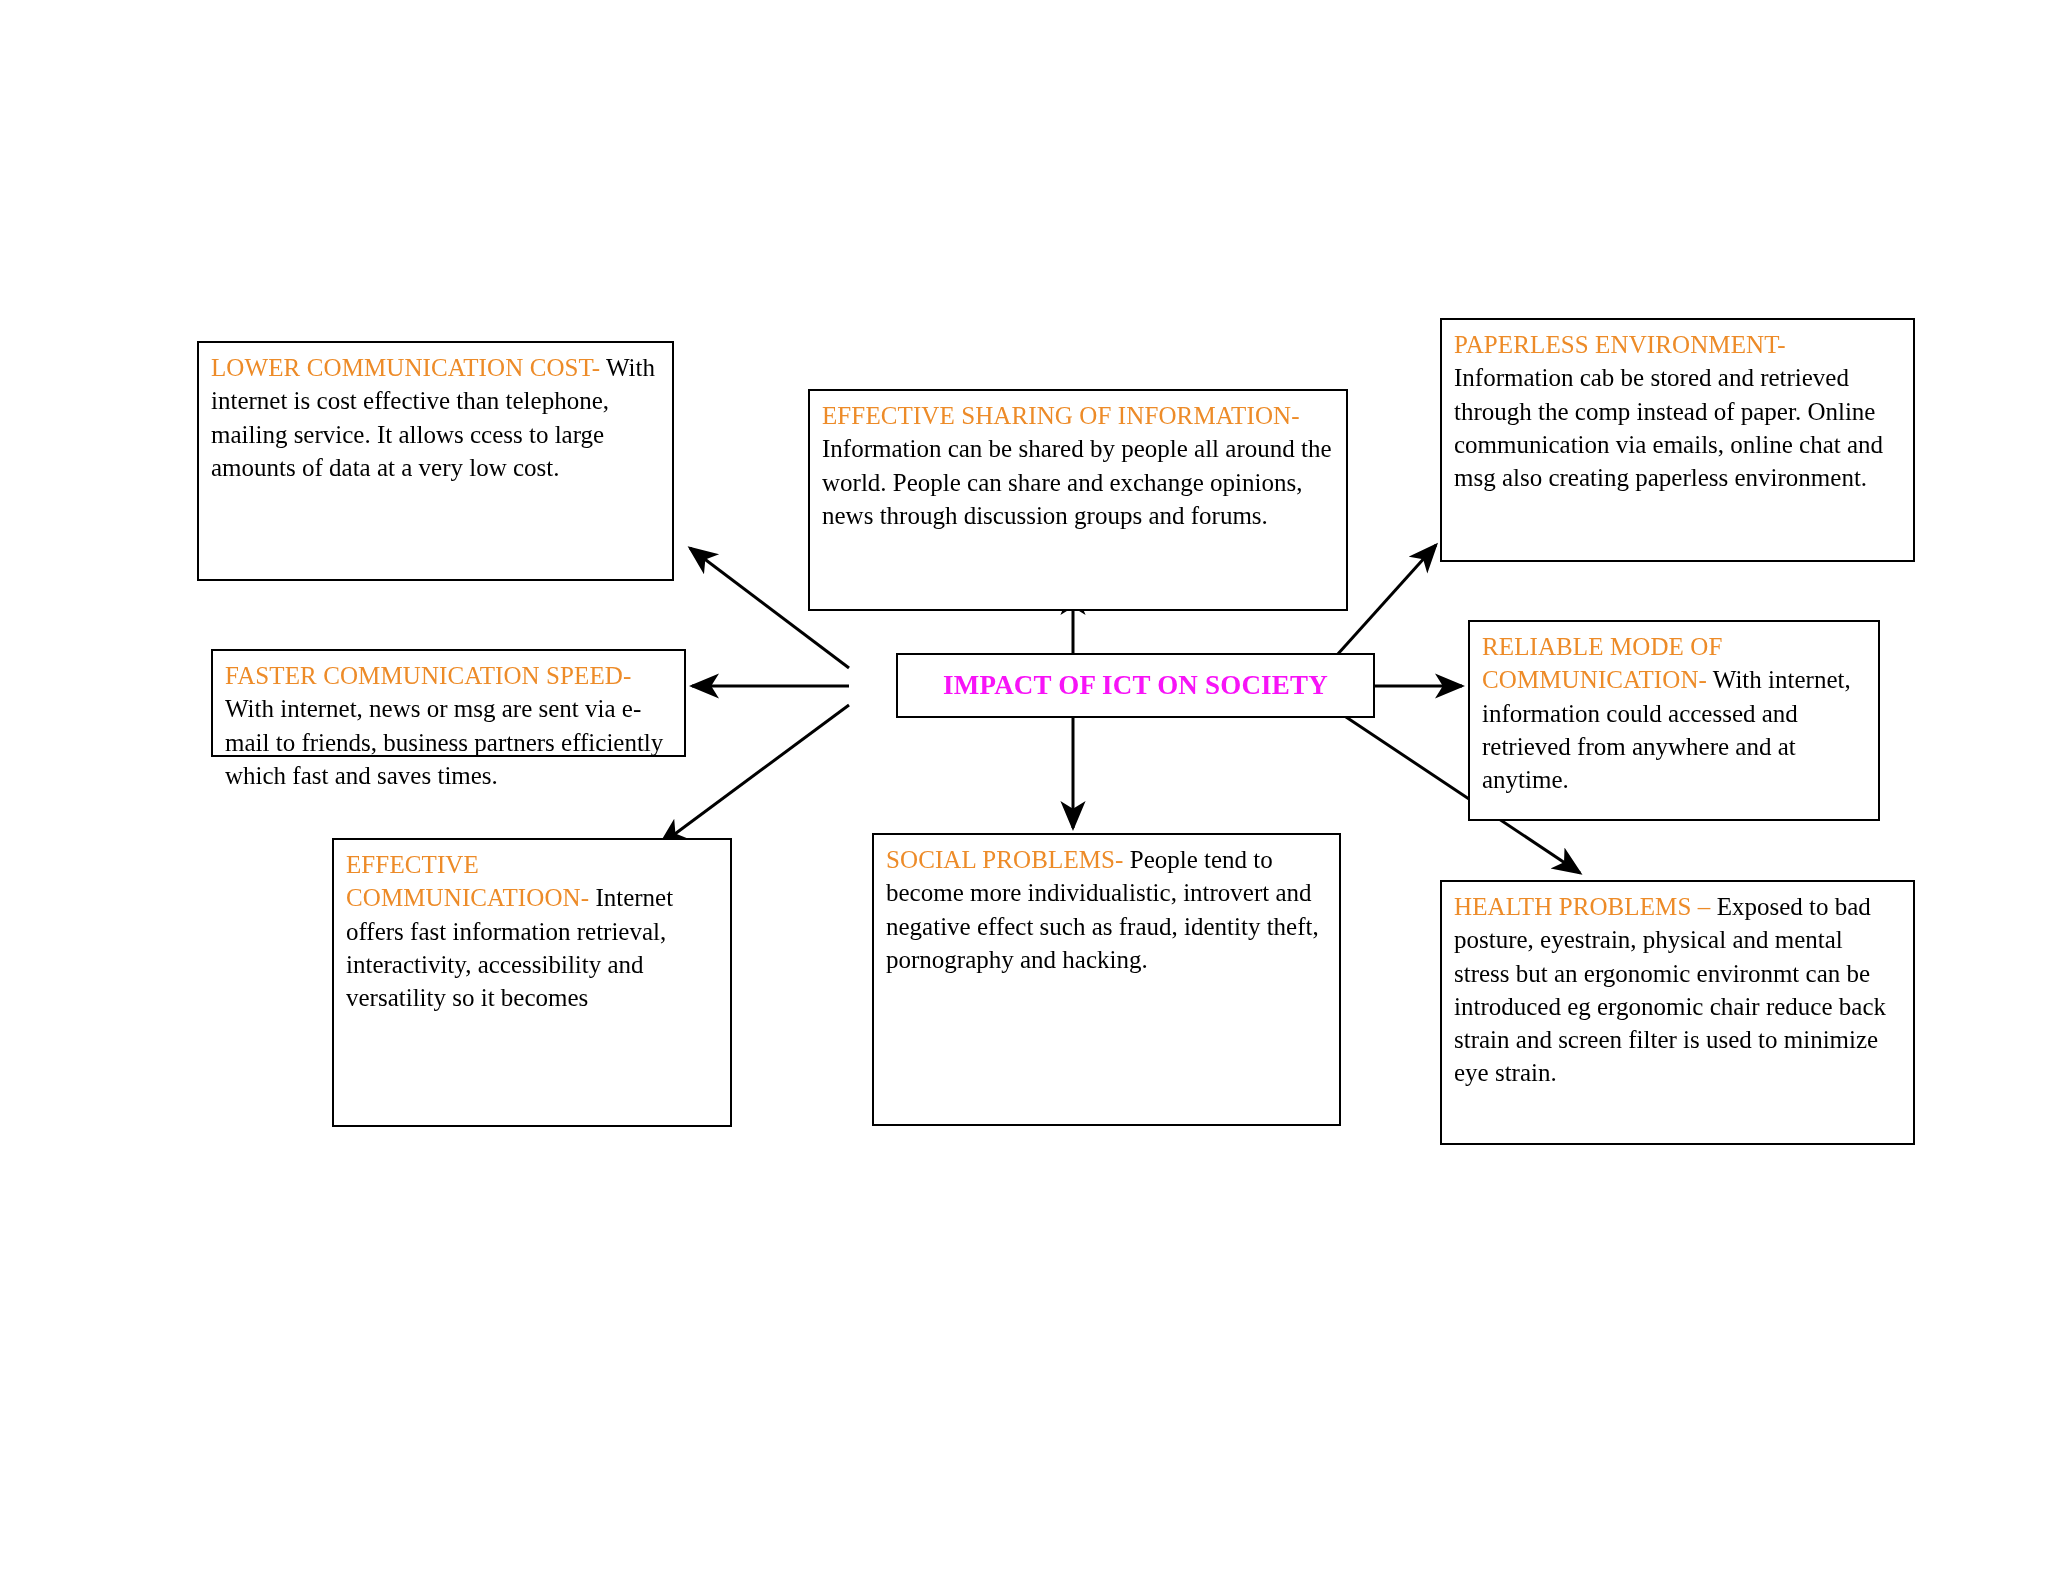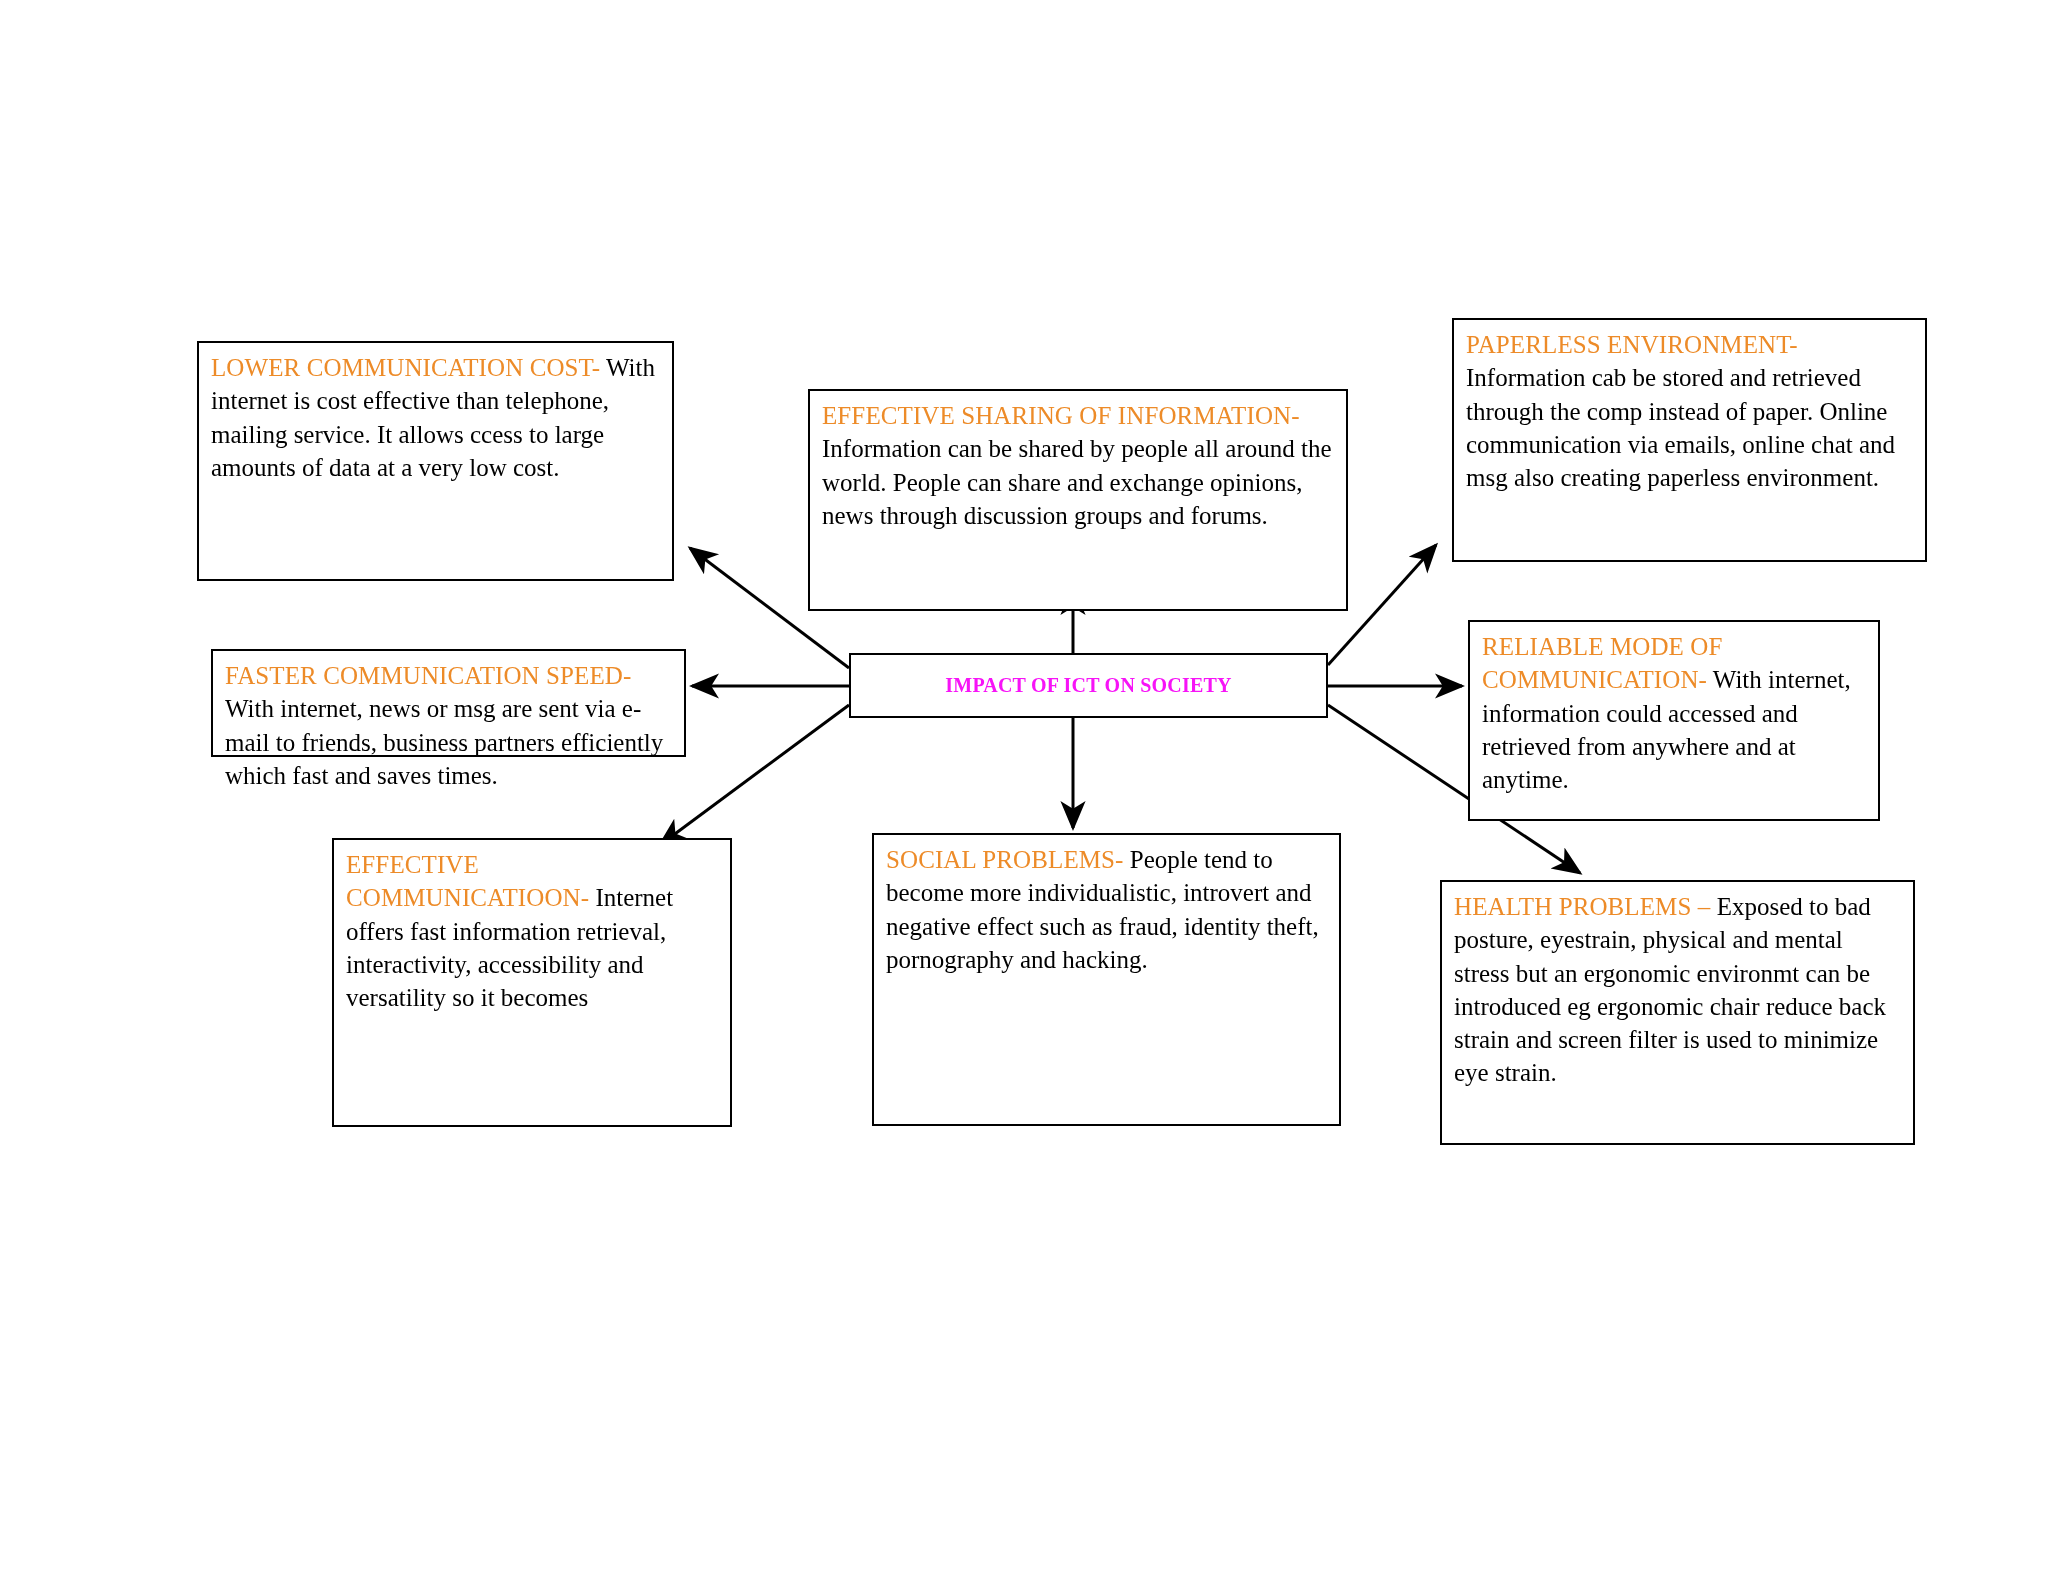--- a/index.html
+++ b/index.html
@@ -43,28 +43,29 @@
   }
   .center {
     position: absolute;
     box-sizing: border-box;
     border: 2px solid #000000;
     background: #ffffff;
     display: flex;
     align-items: center;
     justify-content: center;
     font-weight: bold;
-    font-size: 20px;
+    font-size: 27px;
     color: #f713f7;
     letter-spacing: 0.2px;
+    margin-left: 47px;
   }
   
   #n-lower       { left: 197px; top: 341px;  width: 477px;  height: 240px; }
   #n-effective   { left: 808px; top: 389px;  width: 540px;  height: 222px; }
-  #n-paperless   { left: 1440px;top: 318px;  width: 475px;  height: 244px; margin-left: 12px; }
+  #n-paperless   { left: 1440px;top: 318px;  width: 475px;  height: 244px; }
   #n-faster      { left: 211px; top: 649px;  width: 475px;  height: 108px; }
   #n-reliable    { left: 1468px;top: 620px;  width: 412px;  height: 201px; }
   #n-borderless  { left: 332px; top: 838px;  width: 400px;  height: 289px; }
   #n-social      { left: 872px; top: 833px;  width: 469px;  height: 293px; }
   #n-health      { left: 1440px;top: 880px;  width: 475px;  height: 265px; }
   #center-node   { left: 849px; top: 653px;  width: 479px;  height: 65px; }
 </style>
 </head>
 <body>
 

